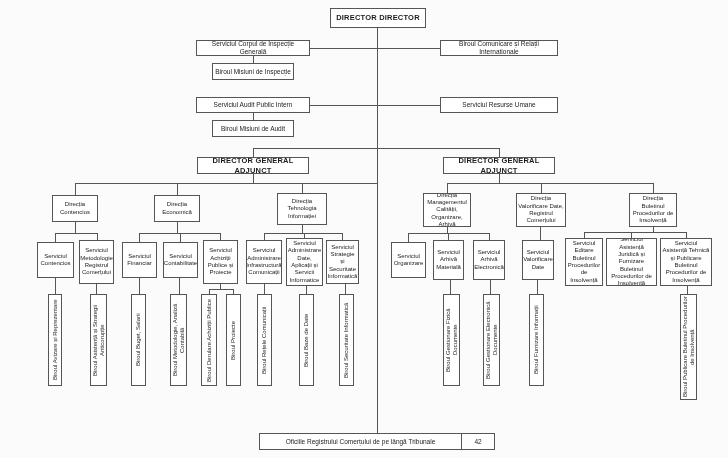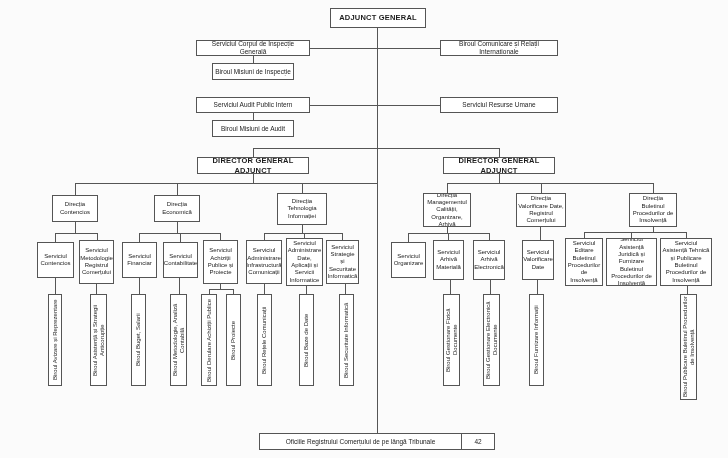--- a/index.html
+++ b/index.html
@@ -98,21 +98,21 @@
   <div class="vl" style="left:209px;top:289px;height:5px;"></div>
   <div class="vl" style="left:233px;top:289px;height:5px;"></div>
   <div class="vl" style="left:264px;top:284px;height:10px;"></div>
   <div class="vl" style="left:306px;top:286px;height:8px;"></div>
   <div class="vl" style="left:345px;top:284px;height:10px;"></div>
   <div class="vl" style="left:450px;top:280px;height:14px;"></div>
   <div class="vl" style="left:490px;top:280px;height:14px;"></div>
   <div class="vl" style="left:537px;top:280px;height:14px;"></div>
   <div class="vl" style="left:687px;top:286px;height:8px;"></div>
 
-  <div class="b hdr" style="left:330px;top:8px;width:96px;height:20px;">ADJUNCT GENERAL</div>
+  <div class="b hdr" style="left:330px;top:8px;width:96px;height:20px;">DIRECTOR DIRECTOR</div>
 
   <div class="b staff" style="left:196px;top:40px;width:114px;height:16px;">Serviciul Corpul de Inspecție Generală</div>
   <div class="b staff" style="left:440px;top:40px;width:118px;height:16px;">Biroul Comunicare și Relații Internaționale</div>
   <div class="b staff" style="left:212px;top:63px;width:82px;height:17px;">Biroul Misiuni de Inspecție</div>
   <div class="b staff" style="left:196px;top:97px;width:114px;height:16px;">Serviciul Audit Public Intern</div>
   <div class="b staff" style="left:440px;top:97px;width:118px;height:16px;">Serviciul Resurse Umane</div>
   <div class="b staff" style="left:212px;top:120px;width:82px;height:17px;">Biroul Misiuni de Audit</div>
 
   <div class="b hdr" style="left:197px;top:157px;width:112px;height:17px;">DIRECTOR GENERAL ADJUNCT</div>
   <div class="b hdr" style="left:443px;top:157px;width:112px;height:17px;">DIRECTOR GENERAL ADJUNCT</div>

